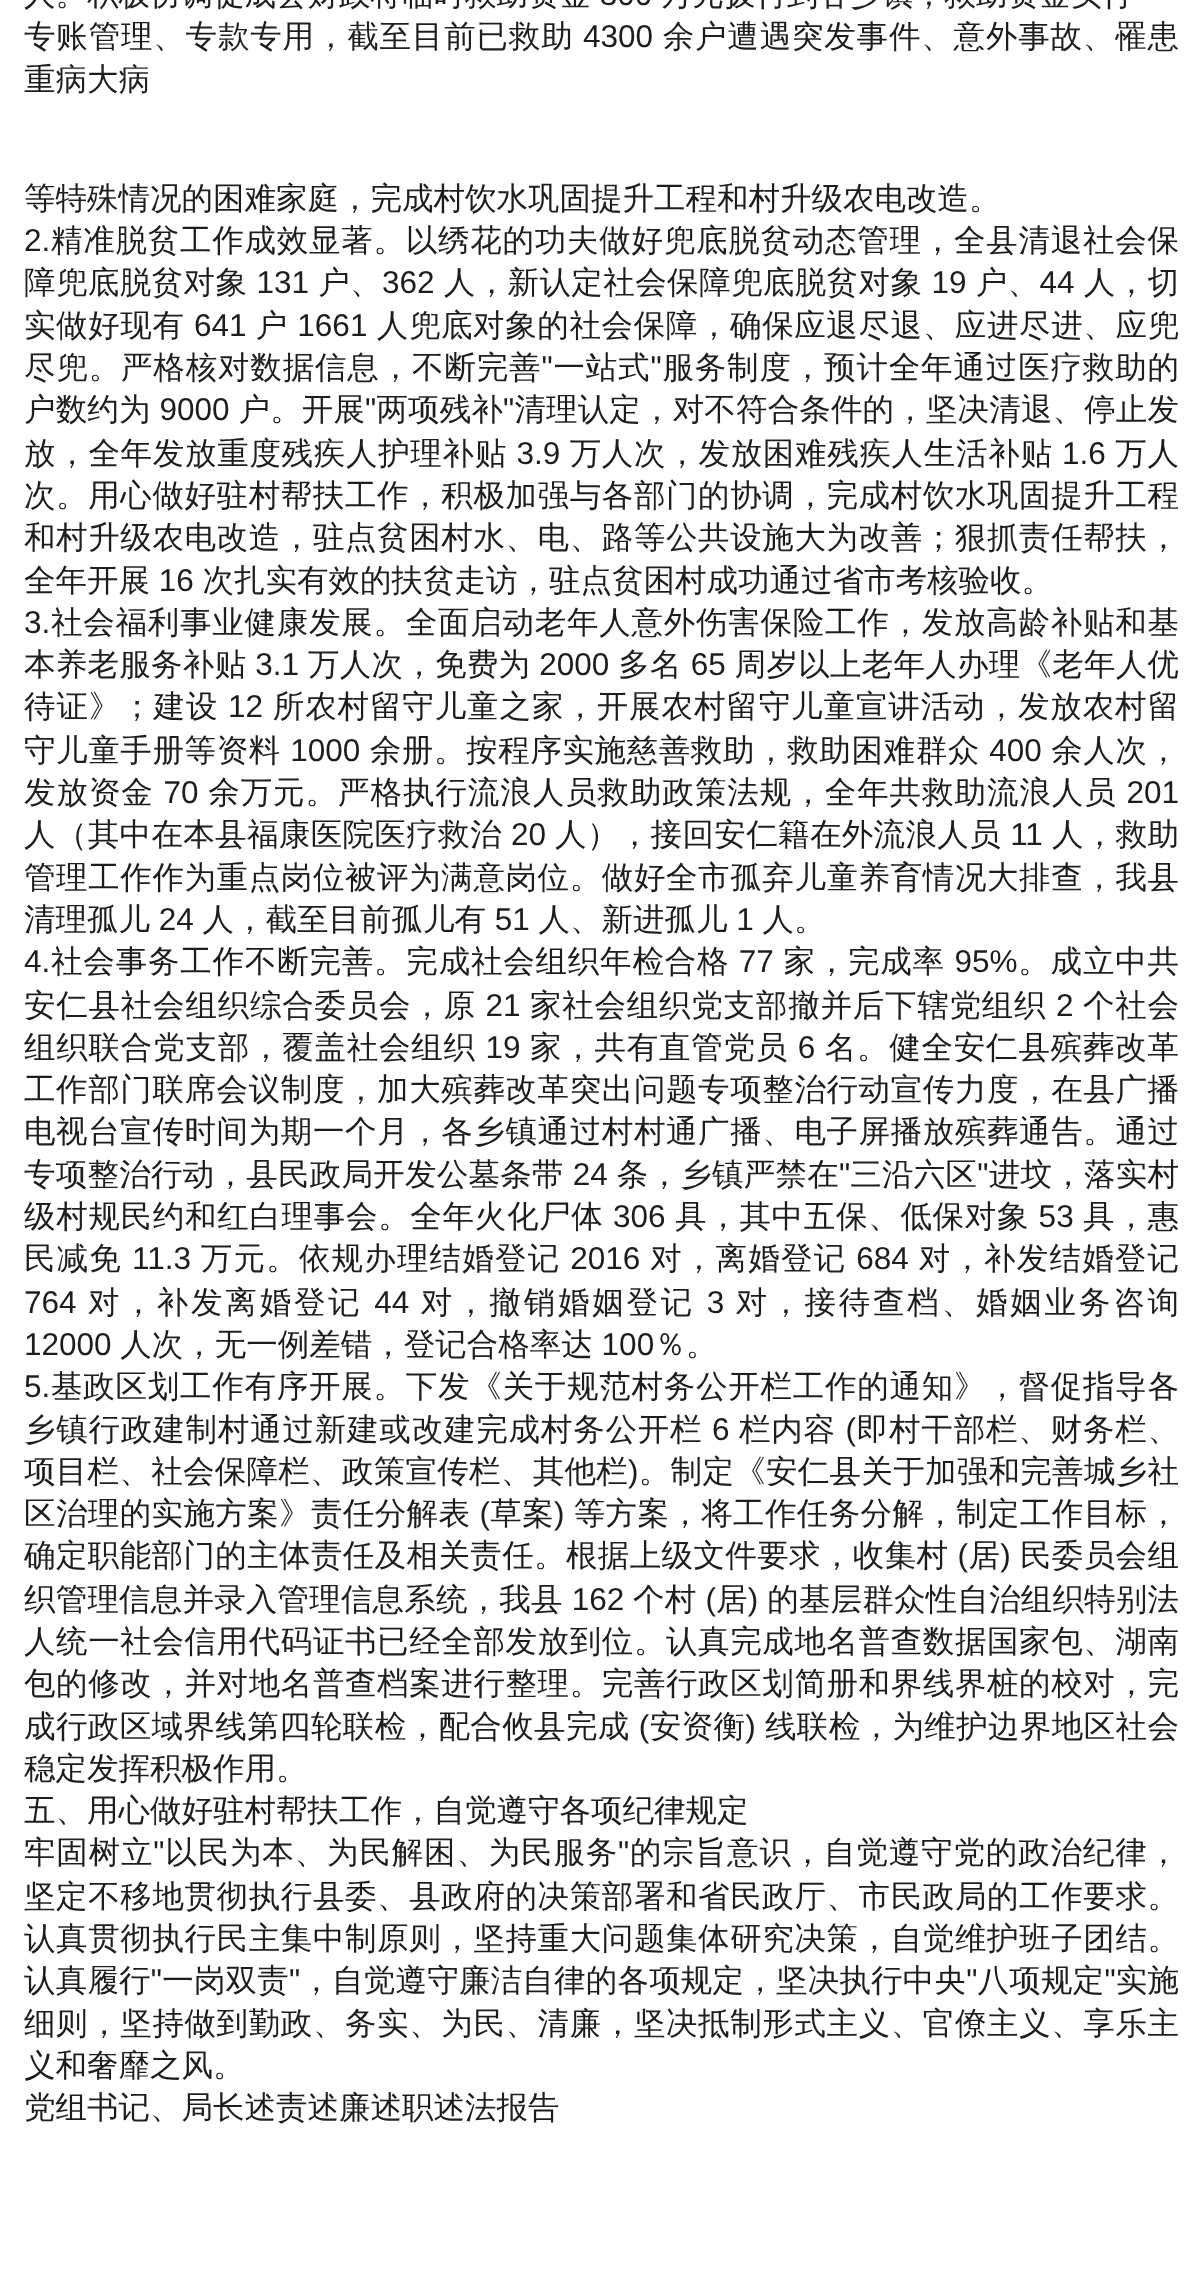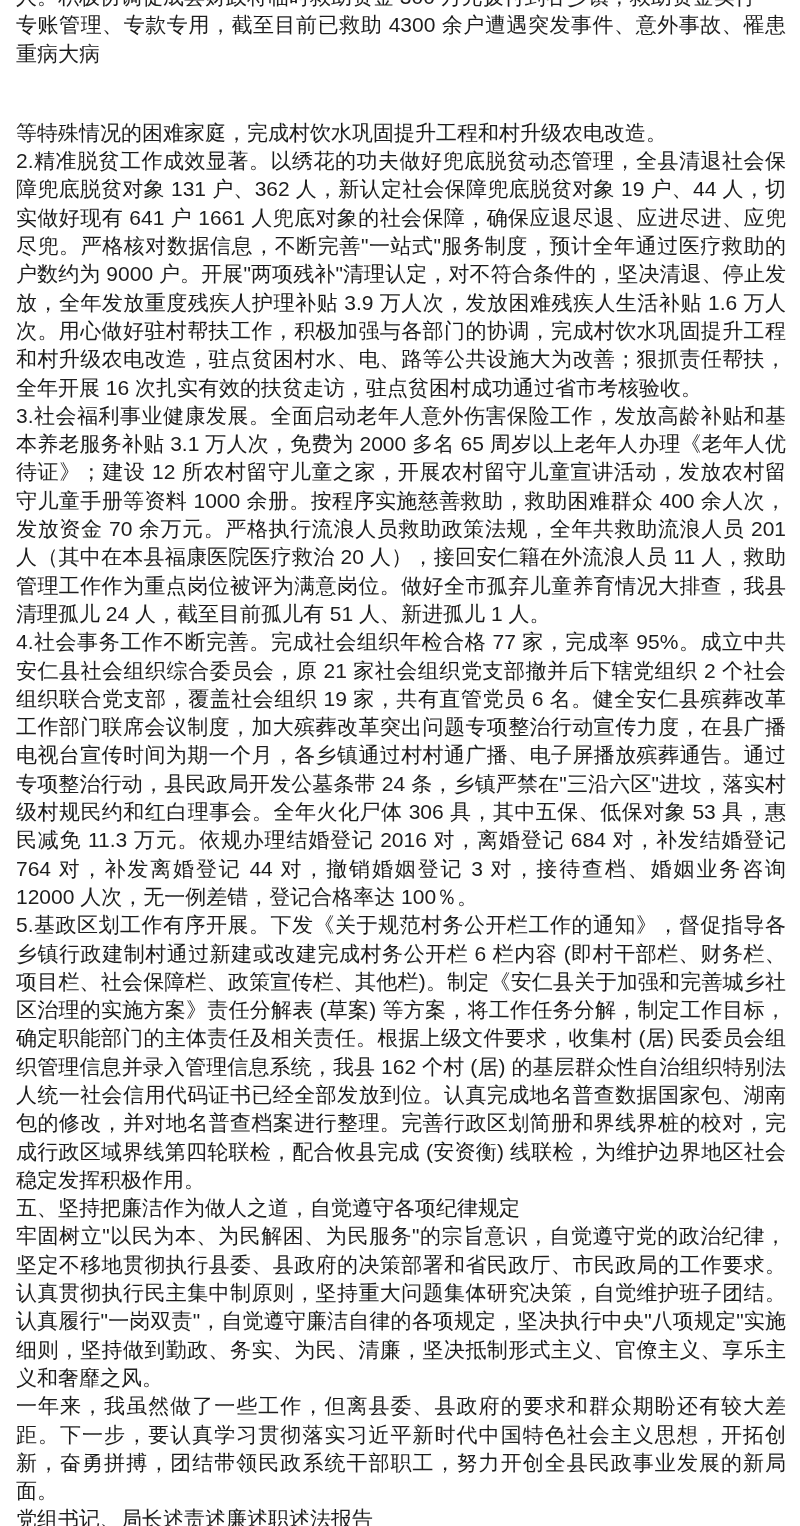--- a/index.html
+++ b/index.html
@@ -42,18 +42,17 @@
 
   <div class="line">专账管理、专款专用，截至目前已救助 4300 余户遭遇突发事件、意外事故、罹患重病大病</div>
 
   <div class="page-gap"></div>
 
   <p class="para">等特殊情况的困难家庭，完成村饮水巩固提升工程和村升级农电改造。</p>
   <p class="para">2.精准脱贫工作成效显著。以绣花的功夫做好兜底脱贫动态管理，全县清退社会保障兜底脱贫对象 131 户、362 人，新认定社会保障兜底脱贫对象 19 户、44 人，切实做好现有 641 户 1661 人兜底对象的社会保障，确保应退尽退、应进尽进、应兜尽兜。严格核对数据信息，不断完善"一站式"服务制度，预计全年通过医疗救助的户数约为 9000 户。开展"两项残补"清理认定，对不符合条件的，坚决清退、停止发放，全年发放重度残疾人护理补贴 3.9 万人次，发放困难残疾人生活补贴 1.6 万人次。用心做好驻村帮扶工作，积极加强与各部门的协调，完成村饮水巩固提升工程和村升级农电改造，驻点贫困村水、电、路等公共设施大为改善；狠抓责任帮扶，全年开展 16 次扎实有效的扶贫走访，驻点贫困村成功通过省市考核验收。</p>
   <p class="para">3.社会福利事业健康发展。全面启动老年人意外伤害保险工作，发放高龄补贴和基本养老服务补贴 3.1 万人次，免费为 2000 多名 65 周岁以上老年人办理《老年人优待证》；建设 12 所农村留守儿童之家，开展农村留守儿童宣讲活动，发放农村留守儿童手册等资料 1000 余册。按程序实施慈善救助，救助困难群众 400 余人次，发放资金 70 余万元。严格执行流浪人员救助政策法规，全年共救助流浪人员 201 人（其中在本县福康医院医疗救治 20 人），接回安仁籍在外流浪人员 11 人，救助管理工作作为重点岗位被评为满意岗位。做好全市孤弃儿童养育情况大排查，我县清理孤儿 24 人，截至目前孤儿有 51 人、新进孤儿 1 人。</p>
   <p class="para">4.社会事务工作不断完善。完成社会组织年检合格 77 家，完成率 95%。成立中共安仁县社会组织综合委员会，原 21 家社会组织党支部撤并后下辖党组织 2 个社会组织联合党支部，覆盖社会组织 19 家，共有直管党员 6 名。健全安仁县殡葬改革工作部门联席会议制度，加大殡葬改革突出问题专项整治行动宣传力度，在县广播电视台宣传时间为期一个月，各乡镇通过村村通广播、电子屏播放殡葬通告。通过专项整治行动，县民政局开发公墓条带 24 条，乡镇严禁在"三沿六区"进坟，落实村级村规民约和红白理事会。全年火化尸体 306 具，其中五保、低保对象 53 具，惠民减免 11.3 万元。依规办理结婚登记 2016 对，离婚登记 684 对，补发结婚登记 764 对，补发离婚登记 44 对，撤销婚姻登记 3 对，接待查档、婚姻业务咨询 12000 人次，无一例差错，登记合格率达 100％。</p>
   <p class="para">5.基政区划工作有序开展。下发《关于规范村务公开栏工作的通知》，督促指导各乡镇行政建制村通过新建或改建完成村务公开栏 6 栏内容 (即村干部栏、财务栏、项目栏、社会保障栏、政策宣传栏、其他栏)。制定《安仁县关于加强和完善城乡社区治理的实施方案》责任分解表 (草案) 等方案，将工作任务分解，制定工作目标，确定职能部门的主体责任及相关责任。根据上级文件要求，收集村 (居) 民委员会组织管理信息并录入管理信息系统，我县 162 个村 (居) 的基层群众性自治组织特别法人统一社会信用代码证书已经全部发放到位。认真完成地名普查数据国家包、湖南包的修改，并对地名普查档案进行整理。完善行政区划简册和界线界桩的校对，完成行政区域界线第四轮联检，配合攸县完成 (安资衡) 线联检，为维护边界地区社会稳定发挥积极作用。</p>
-  <p class="para">五、坚持把廉洁作为做人之道，自觉遵守各项纪律规定</p>
+  <p class="para">五、用心做好驻村帮扶工作，自觉遵守各项纪律规定</p>
   <p class="para">牢固树立"以民为本、为民解困、为民服务"的宗旨意识，自觉遵守党的政治纪律，坚定不移地贯彻执行县委、县政府的决策部署和省民政厅、市民政局的工作要求。认真贯彻执行民主集中制原则，坚持重大问题集体研究决策，自觉维护班子团结。认真履行"一岗双责"，自觉遵守廉洁自律的各项规定，坚决执行中央"八项规定"实施细则，坚持做到勤政、务实、为民、清廉，坚决抵制形式主义、官僚主义、享乐主义和奢靡之风。</p>
-  <p class="para">一年来，我虽然做了一些工作，但离县委、县政府的要求和群众期盼还有较大差距。下一步，要认真学习贯彻落实习近平新时代中国特色社会主义思想，开拓创新，奋勇拼搏，团结带领民政系统干部职工，努力开创全县民政事业发展的新局面。</p>
   <p class="para">党组书记、局长述责述廉述职述法报告</p>
 
 </div>
 
 </body></html>

